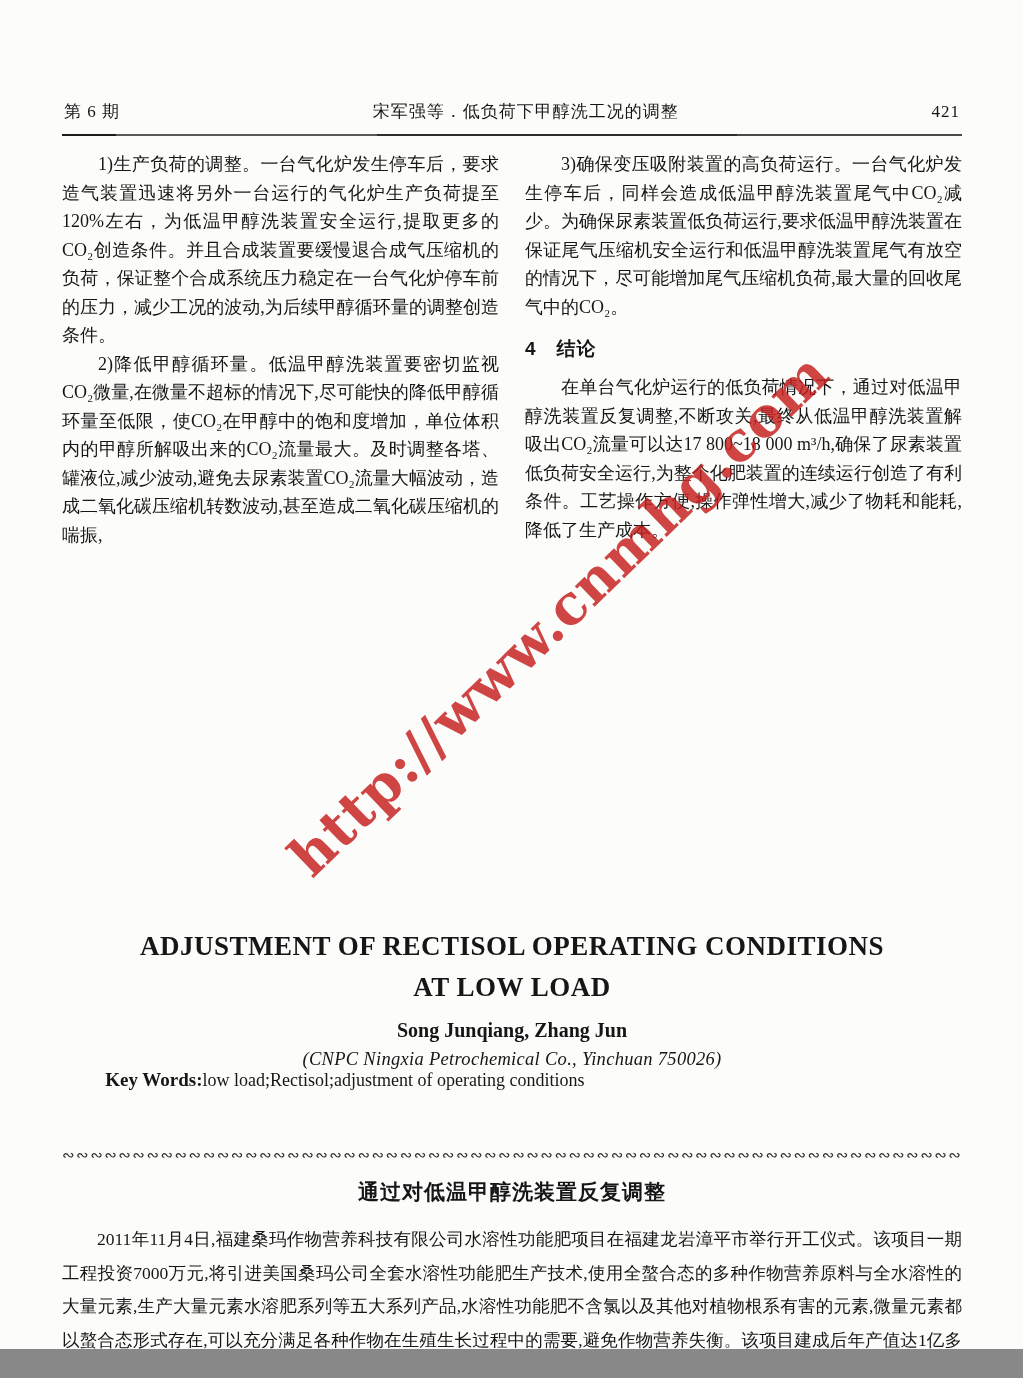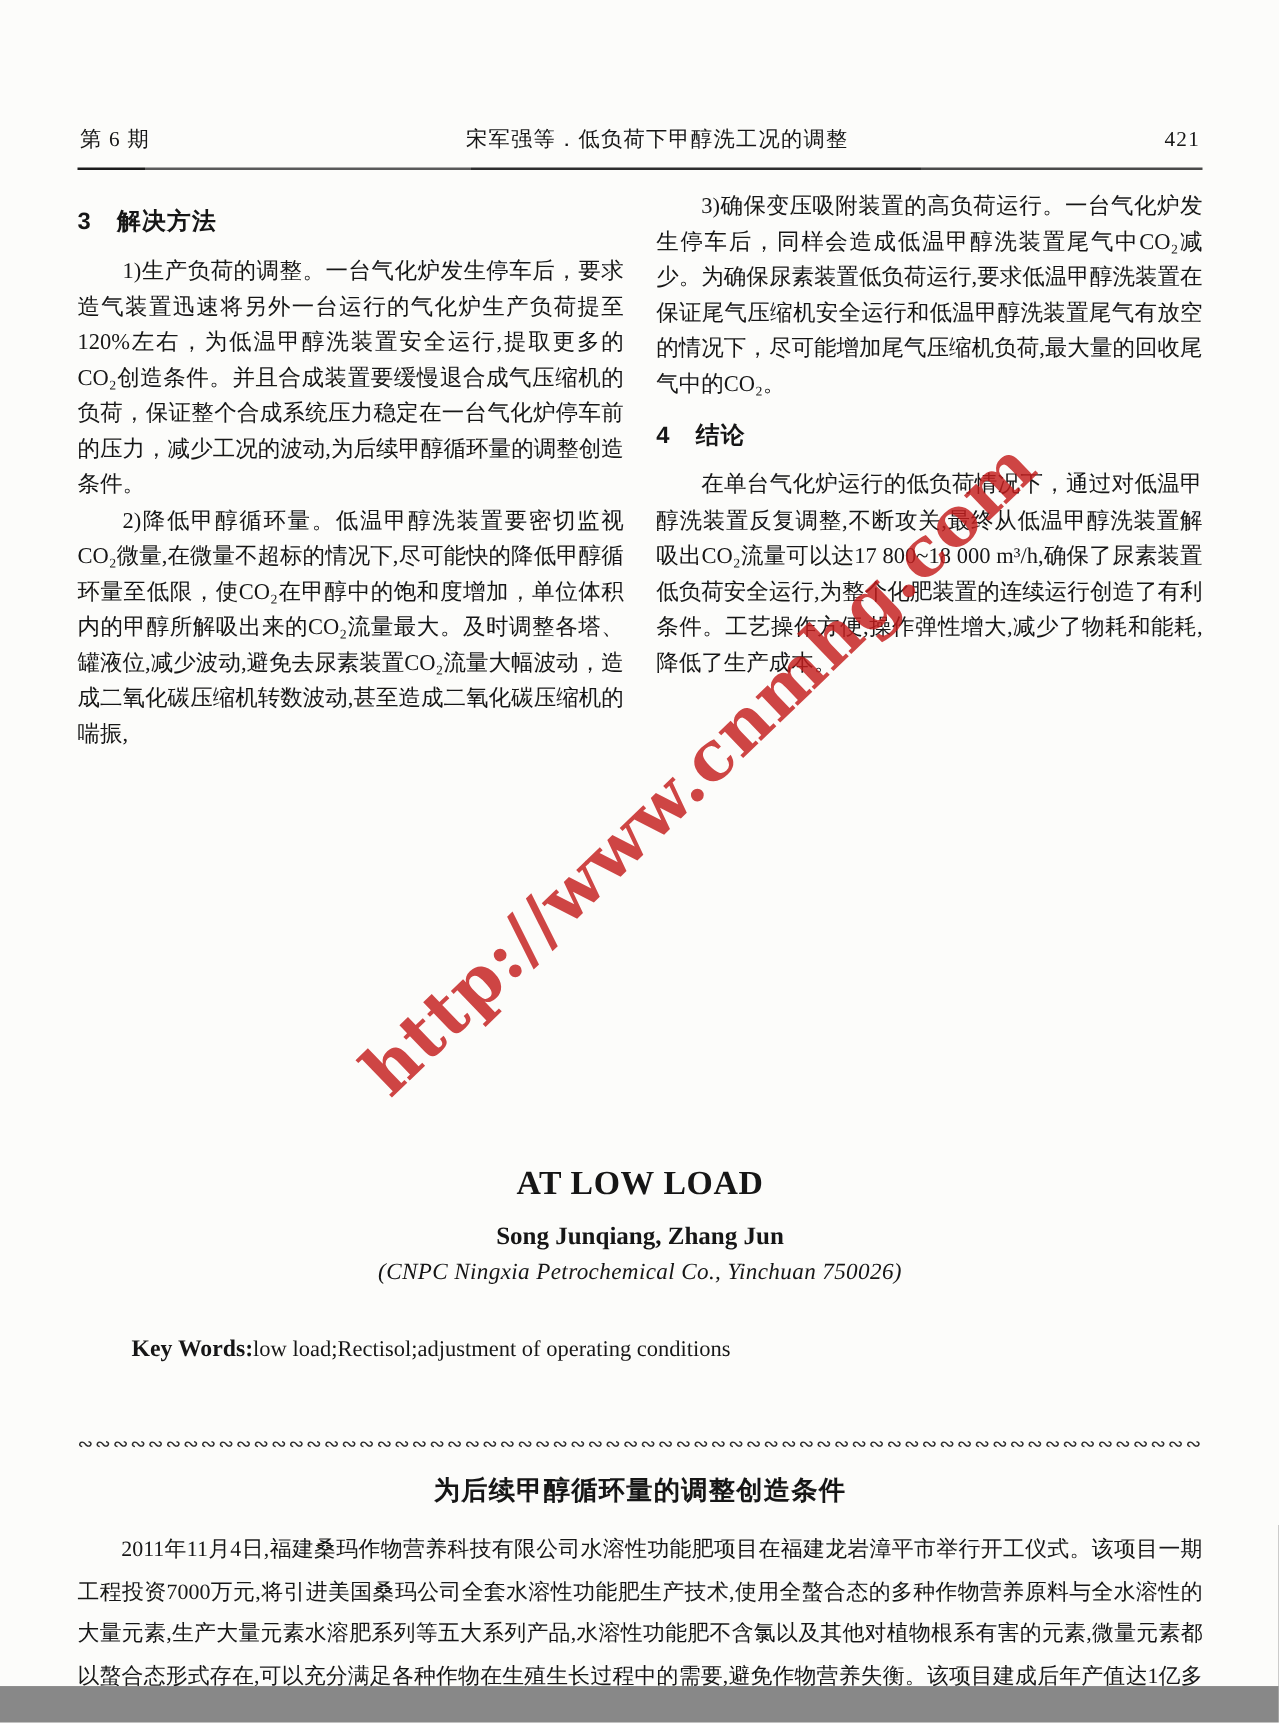--- a/index.html
+++ b/index.html
@@ -90,44 +90,44 @@
 
   <div class="page-header">
     <span>第 6 期</span>
     <span class="running-title">宋军强等．低负荷下甲醇洗工况的调整</span>
     <span>421</span>
   </div>
   <div class="header-rule"></div>
 
   <div class="columns">
     <div class="col">
-      <div class="sec-h">3　解决方法</div>
       <p class="indent">1)生产负荷的调整。一台气化炉发生停车后，要求造气装置迅速将另外一台运行的气化炉生产负荷提至120%左右，为低温甲醇洗装置安全运行,提取更多的CO₂创造条件。并且合成装置要缓慢退合成气压缩机的负荷，保证整个合成系统压力稳定在一台气化炉停车前的压力，减少工况的波动,为后续甲醇循环量的调整创造条件。</p>
       <p class="indent">2)降低甲醇循环量。低温甲醇洗装置要密切监视CO₂微量,在微量不超标的情况下,尽可能快的降低甲醇循环量至低限，使CO₂在甲醇中的饱和度增加，单位体积内的甲醇所解吸出来的CO₂流量最大。及时调整各塔、罐液位,减少波动,避免去尿素装置CO₂流量大幅波动，造成二氧化碳压缩机转数波动,甚至造成二氧化碳压缩机的喘振,</p>
     </div>
     <div class="col">
       <p class="indent">3)确保变压吸附装置的高负荷运行。一台气化炉发生停车后，同样会造成低温甲醇洗装置尾气中CO₂减少。为确保尿素装置低负荷运行,要求低温甲醇洗装置在保证尾气压缩机安全运行和低温甲醇洗装置尾气有放空的情况下，尽可能增加尾气压缩机负荷,最大量的回收尾气中的CO₂。</p>
       <div class="sec-h">4　结论</div>
       <p class="indent">在单台气化炉运行的低负荷情况下，通过对低温甲醇洗装置反复调整,不断攻关,最终从低温甲醇洗装置解吸出CO₂流量可以达17 800~18 000 m³/h,确保了尿素装置低负荷安全运行,为整个化肥装置的连续运行创造了有利条件。工艺操作方便,操作弹性增大,减少了物耗和能耗,降低了生产成本。</p>
     </div>
   </div>
 
   <div class="eng-block">
+    <div class="eng-title">ADJUSTMENT OF RECTISOL OPERATING CONDITIONS</div>
     <div class="eng-title">AT LOW LOAD</div>
     <div class="eng-authors">Song Junqiang, Zhang Jun</div>
     <div class="eng-affil">(CNPC Ningxia Petrochemical Co., Yinchuan 750026)</div>
   </div>
 
   <div class="abstract-block">
     <p class="lead"><span class="lbl">Key Words:</span><span>low load;Rectisol;adjustment of operating conditions</span></p>
   </div>
 
   <div class="ornament">∾∾∾∾∾∾∾∾∾∾∾∾∾∾∾∾∾∾∾∾∾∾∾∾∾∾∾∾∾∾∾∾∾∾∾∾∾∾∾∾∾∾∾∾∾∾∾∾∾∾∾∾∾∾∾∾∾∾∾∾∾∾∾∾∾∾∾∾∾∾∾∾∾∾</div>
 
   <div class="news">
-    <div class="news-title">为后续甲醇循环量的调整创造条件</div>
+    <div class="news-title">通过对低温甲醇洗装置反复调整</div>
     <p class="news-body">2011年11月4日,福建桑玛作物营养科技有限公司水溶性功能肥项目在福建龙岩漳平市举行开工仪式。该项目一期工程投资7000万元,将引进美国桑玛公司全套水溶性功能肥生产技术,使用全螯合态的多种作物营养原料与全水溶性的大量元素,生产大量元素水溶肥系列等五大系列产品,水溶性功能肥不含氯以及其他对植物根系有害的元素,微量元素都以螯合态形式存在,可以充分满足各种作物在生殖生长过程中的需要,避免作物营养失衡。该项目建成后年产值达1亿多元,将填补福建省内水溶肥生产领域的空白。</p>
 
   </div>
 
   <div class="watermark" style="color: rgb(197, 29, 29);">http://www.cnmhg.com</div>
 
 </div>
 
 </body></html>

